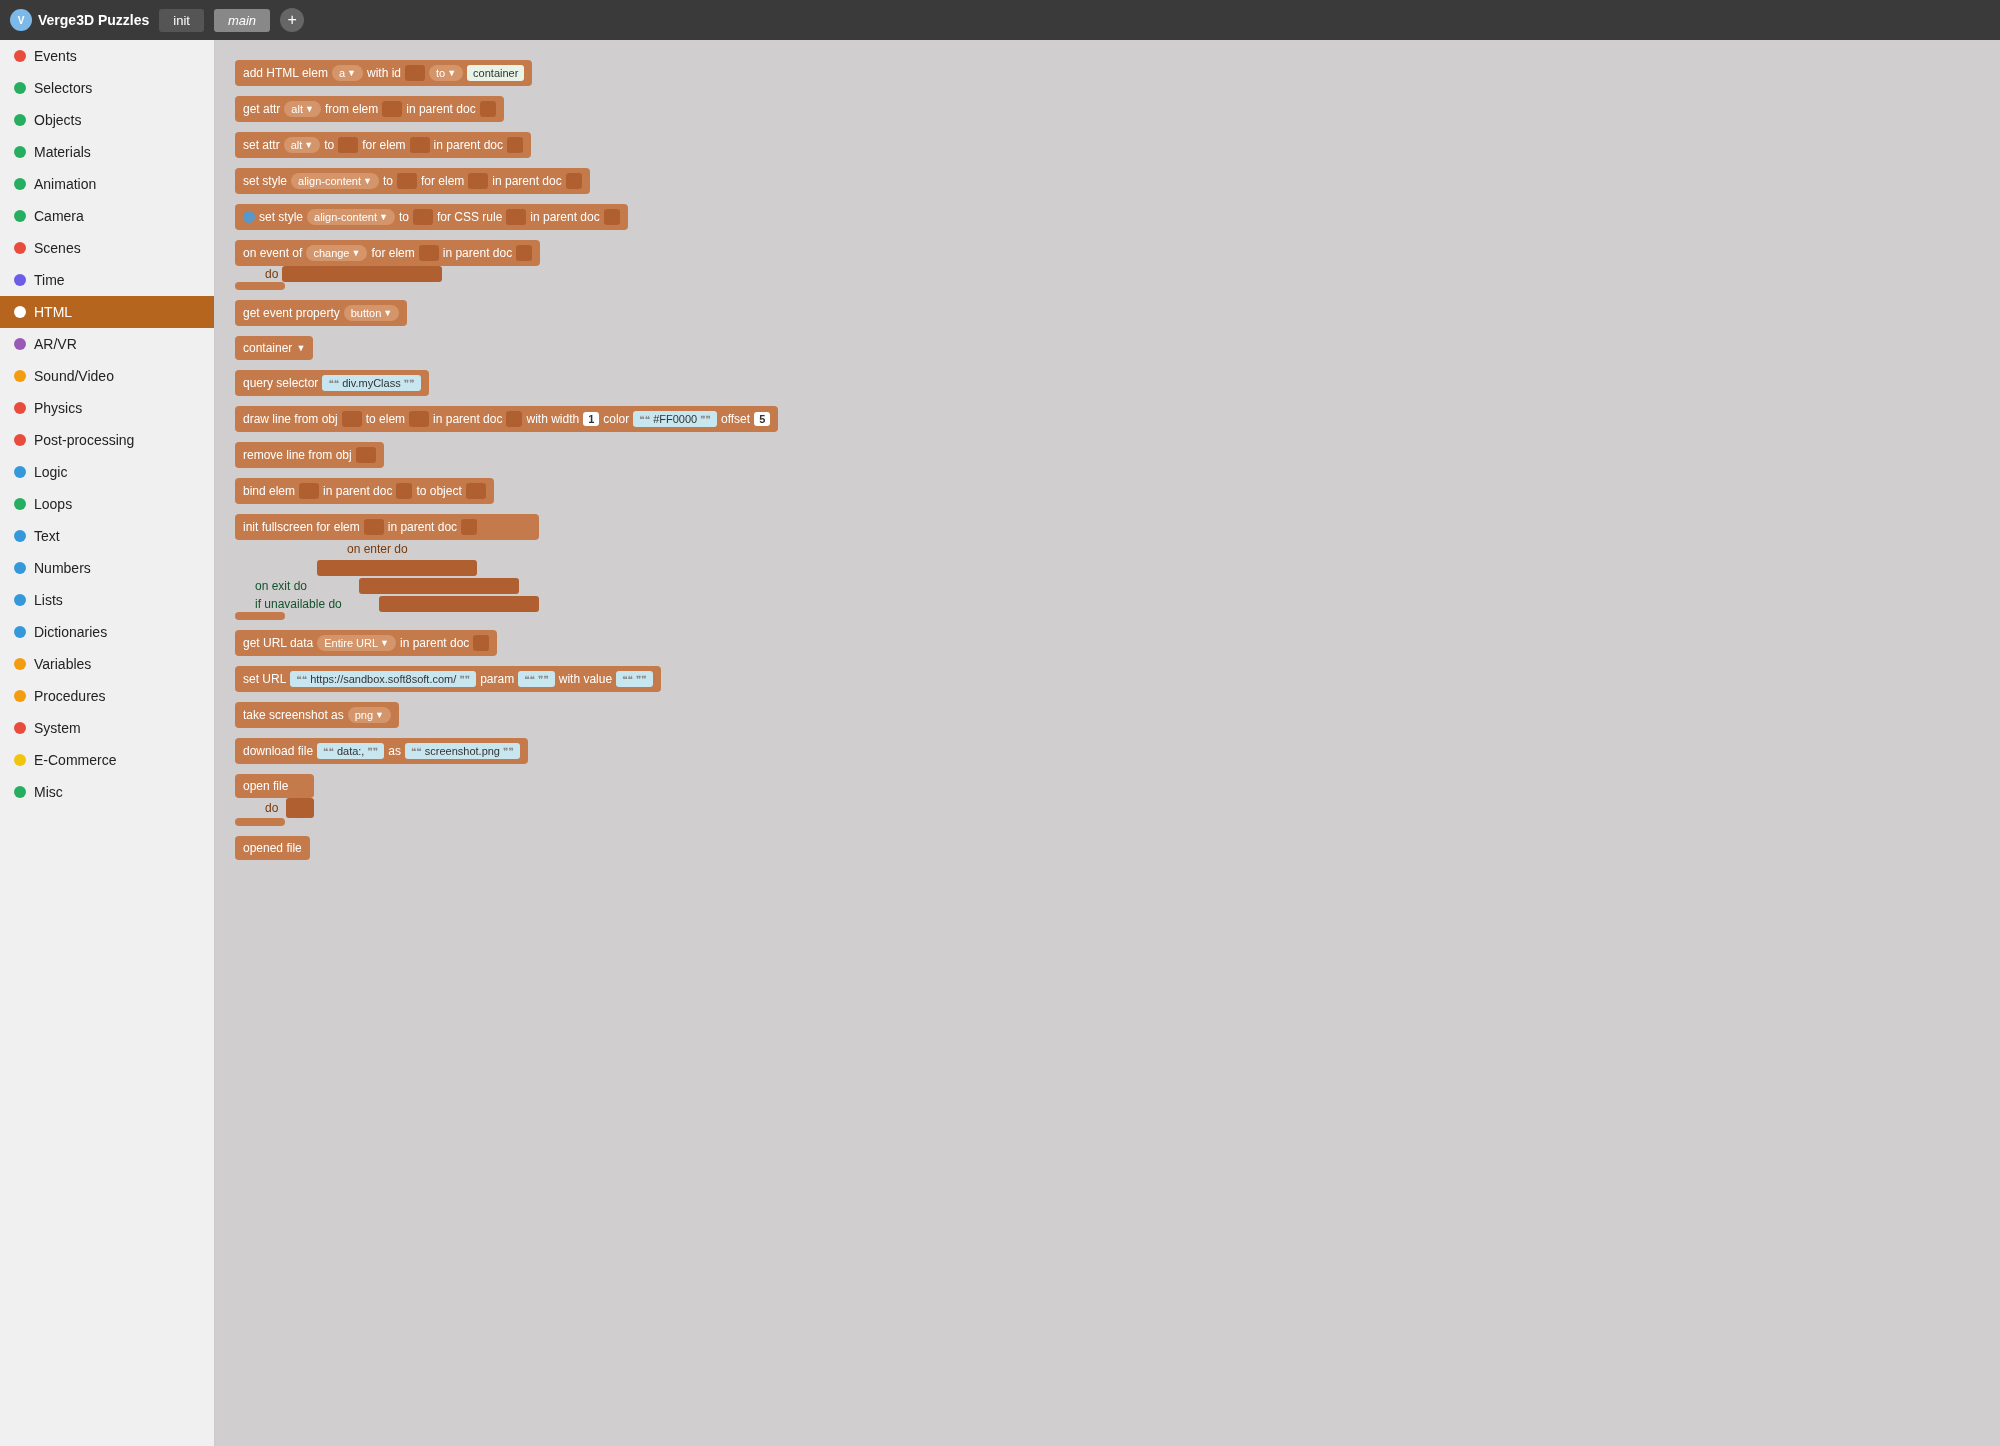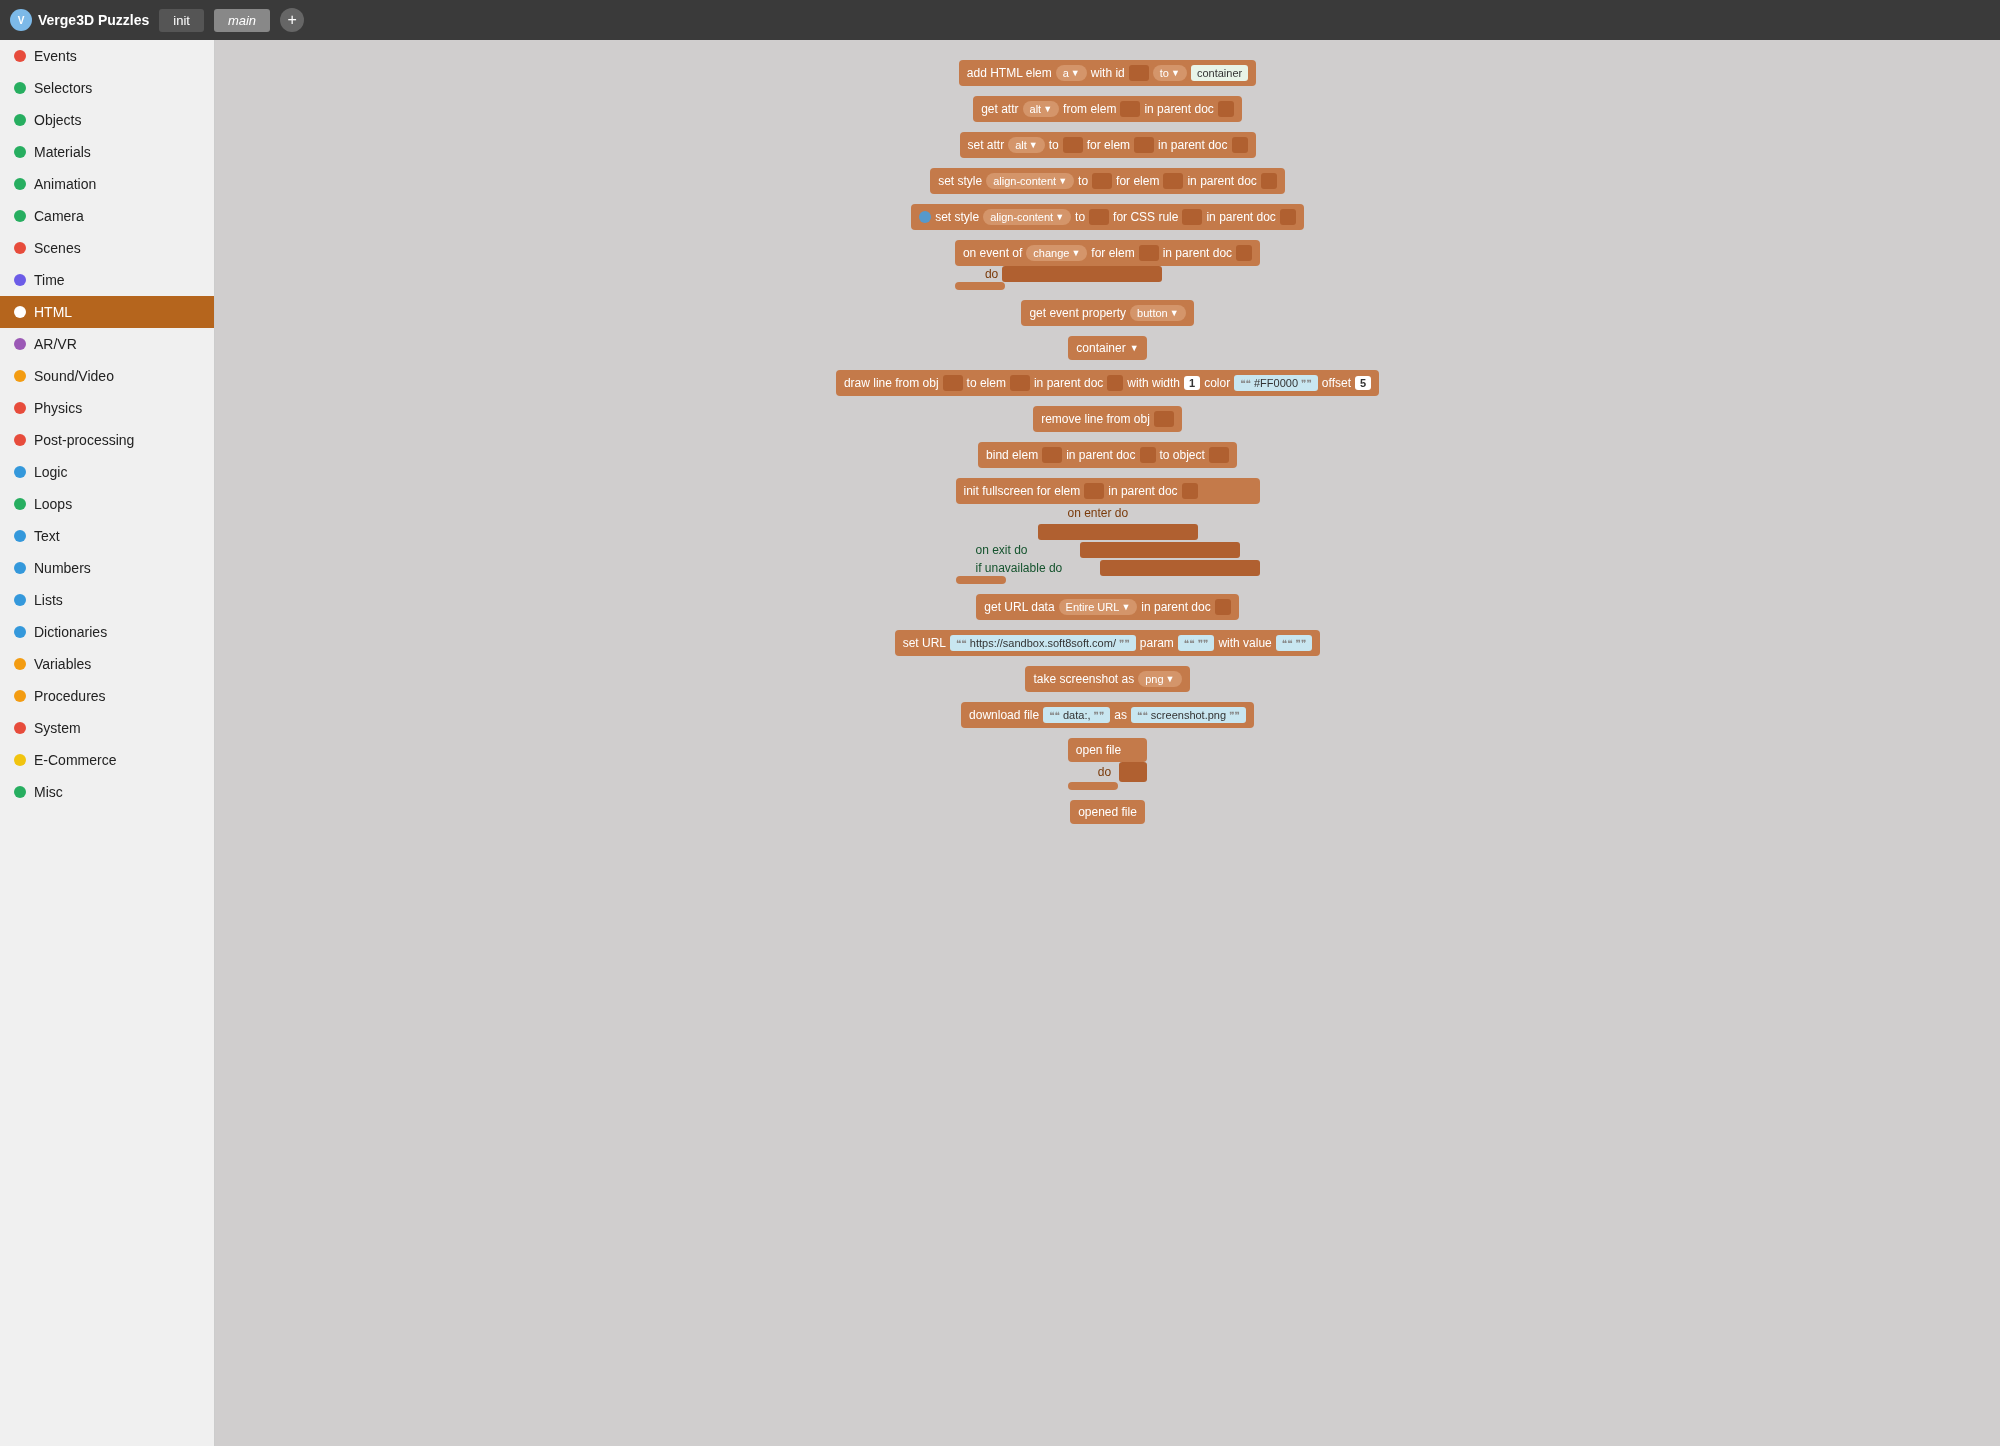--- a/index.html
+++ b/index.html
@@ -69,21 +69,20 @@
       overflow: auto;
       padding: 20px;
       position: relative;
     }
 
     
     .block-row {
       margin-bottom: 10px;
       display: flex;
       align-items: flex-start;
-      justify-content: center;
     }
     .block {
       background: #c47a4a;
       color: #fff;
       border-radius: 4px;
       padding: 5px 8px;
       display: inline-flex;
       align-items: center;
       gap: 4px;
       font-size: 12px;
@@ -386,20 +385,30 @@
       </div>
     </div>
 
     <div class="block-row">
       <div class="block no-notch">
         <span>container</span>
         <span class="arrow" style="font-size:9px;">▼</span>
       </div>
     </div>
 
+    <div class="block-row">
+      <div class="block no-notch">
+        <span>query selector</span>
+        <span class="block-input blue">
+          <span style="color:#888;font-size:10px;">❝❝</span>
+          <span>div.myClass</span>
+          <span style="color:#888;font-size:10px;">❞❞</span>
+        </span>
+      </div>
+    </div>
 
     <div class="block-row">
       <div class="block no-notch">
         <span>draw line from obj</span>
         <span class="block-slot"></span>
         <span>to elem</span>
         <span class="block-slot"></span>
         <span>in parent doc</span>
         <span class="block-slot" style="width:16px;"></span>
         <span>with width</span>

